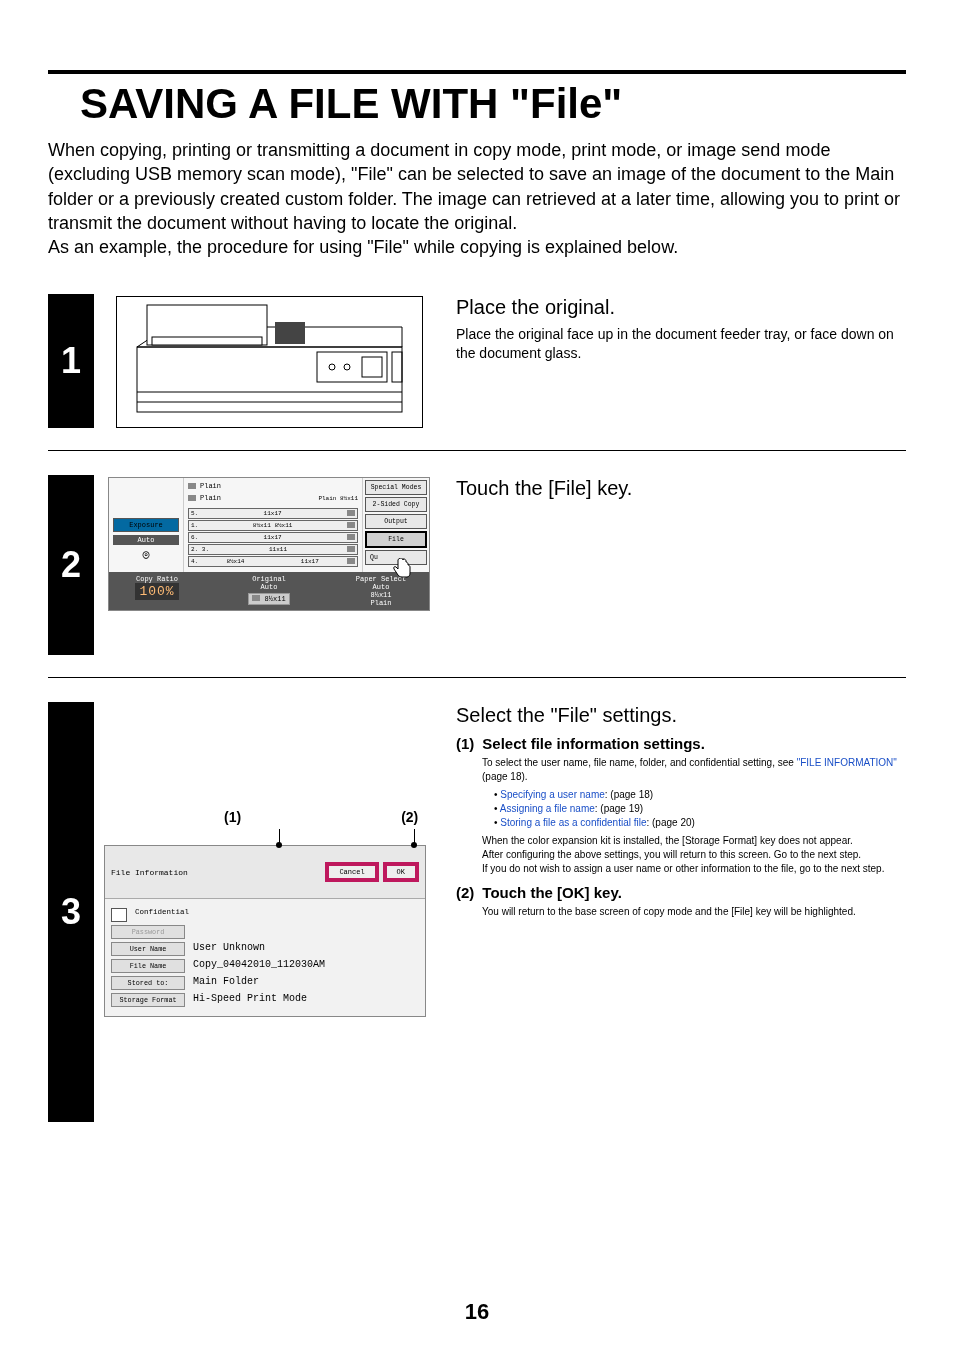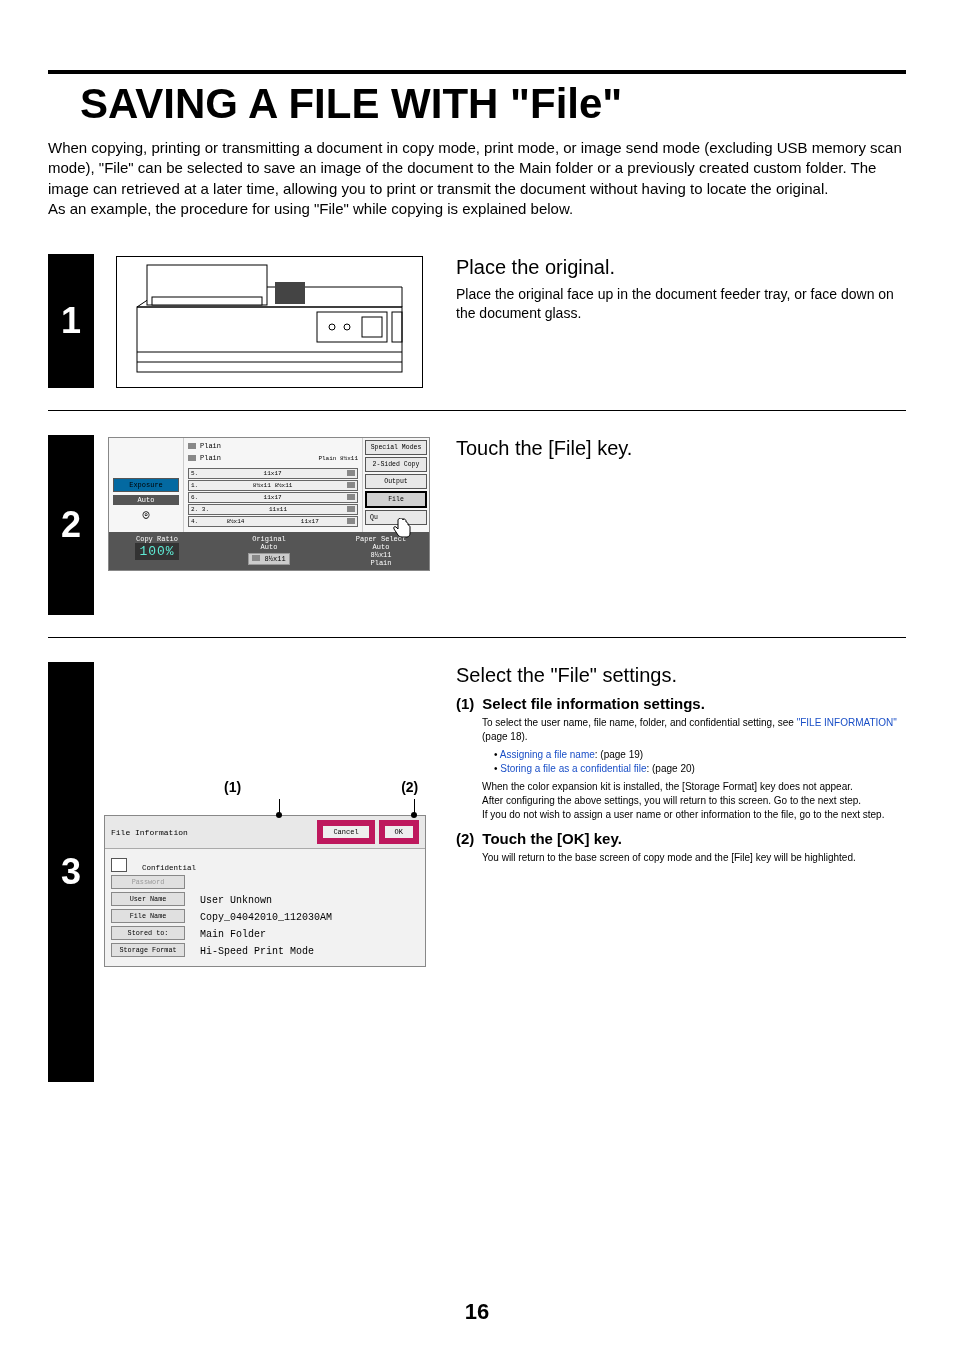--- a/index.html
+++ b/index.html
@@ -20,21 +20,21 @@
     border-top: 4px solid #000;
     margin-bottom: 6px;
   }
   .title {
     font-size: 42px;
     font-weight: bold;
     margin: 0 0 10px 0;
     padding-left: 32px;
   }
   .intro {
-    font-size: 15px;
+    font-size: 18px;
     line-height: 1.35;
     margin: 0 0 35px 0;
   }
   .steps {
     display: flex;
     flex-direction: column;
     gap: 24px;
   }
   .step {
     display: flex;
@@ -123,21 +123,21 @@
   .cp-mid { flex: 1; padding: 4px; box-sizing: border-box; border-left: 1px solid #ccc; border-right: 1px solid #ccc; }
   .cp-right { width: 66px; padding: 2px; box-sizing: border-box; display: flex; flex-direction: column; gap: 2px; }
   .cp-btn { border: 1px solid #555; background: #e8e8e8; text-align: center; padding: 3px 2px; font-size: 6.5px; }
   .cp-btn.hl { background: #d0d0d0; border: 2px solid #000; }
   .cp-tab { border: 1px solid #555; background: #0369a1; padding: 2px 3px; margin-bottom: 3px; text-align: center; }
   .cp-label { color: #fff; text-align: center; font-size: 7px; }
   .cp-dark { background: #555; padding: 1px 3px; margin: 2px 0; }
   .cp-tray { border: 1px solid #666; background: #eee; padding: 1px 2px; margin: 1px 0; font-size: 6px; display: flex; justify-content: space-between; }
   .cp-bottom { display: flex; background: #555; padding: 3px; gap: 22px; color: #fff; }
   .cp-bottom .col { flex: 1; text-align: center; font-size: 7px; }
-  .cp-big { background: #333; color: #5eead4; font-size: 13px; padding: 1px 4px; display: inline-block; letter-spacing: 1px; }
+  .cp-big { background: #333; color: #fdba74; font-size: 13px; padding: 1px 4px; display: inline-block; letter-spacing: 1px; }
   .handcursor {
     position: absolute;
     right: 16px;
     bottom: 28px;
     width: 24px;
     height: 24px;
   }
   .tray-icon { width: 8px; height: 6px; background: #888; display:inline-block;}
   
   .fi-callouts { display:flex; font-weight:bold; font-size:14px; margin-bottom:4px;}
@@ -150,25 +150,25 @@
   .fi-lines::before { left: 175px; }
   .fi-lines::after { left: 310px; }
   .fi-dot { position:absolute; top:13px; width:6px; height:6px; background:#000; border-radius:50%;}
   .fi-panel {
     width: 320px;
     border: 1px solid #888;
     background: #f2f2f2;
     font-family: "Courier New", monospace;
     font-size: 7.5px;
   }
-  .fi-title { display: flex; justify-content: space-between; align-items: center; padding: 4px 6px; border-bottom: 1px solid #aaa; background: #e8e8e8; font-size: 8px; text-align: right; }
+  .fi-title { display: flex; justify-content: space-between; align-items: center; padding: 16px 6px; border-bottom: 1px solid #aaa; background: #e8e8e8; font-size: 8px; text-align: right; }
   .fi-title .btns { display:flex; gap:4px;}
-  .fi-title .btns span { border:6px solid #be185d; background:#eee; padding:2px 10px; font-size:7px;}
+  .fi-title .btns span { border:4px solid #be185d; background:#eee; padding:2px 10px; font-size:7px;}
   .fi-body { padding: 6px; }
-  .fi-row { display:flex; align-items:flex-end; gap:12px; margin:3px 0;}
+  .fi-row { display:flex; align-items:flex-start; gap:5px; margin:3px 0;}
   .fi-row .lbl { border:1px solid #888; background:#e0e0e0; width:66px; padding:2px 3px; text-align:center; font-size:6.8px;}
   .fi-row .val { flex:1; font-size:10px; padding-left:3px;}
   .fi-chk { width:14px; height:12px; border:1px solid #555; background:#fff; display:inline-block; margin-right:3px;}
   .pagenum {
     position: absolute;
     bottom: 26px;
     left: 0;
     right: 0;
     text-align: center;
     font-size: 22px;
@@ -358,20 +358,21 @@
         <div class="stepcontent">
           <div class="step-heading">Select the "File" settings.</div>
 
           <div class="sub-heading">
             <span class="subnum">(1)</span>
             <span>Select file information settings.</span>
           </div>
           <div class="sub-body">
             <span>To select the user name, file name, folder, and confidential setting, see </span><span class="link">"FILE INFORMATION"</span><span> (page 18).</span>
             <ul>
+              <li><span class="link">Specifying a user name</span><span>: (page 18)</span></li>
               <li><span class="link">Assigning a file name</span><span>: (page 19)</span></li>
               <li><span class="link">Storing a file as a confidential file</span><span>: (page 20)</span></li>
             </ul>
             <div style="white-space: pre-line;">When the color expansion kit is installed, the [Storage Format] key does not appear.
 After configuring the above settings, you will return to this screen. Go to the next step.
 If you do not wish to assign a user name or other information to the file, go to the next step.</div>
           </div>
 
           <div class="sub-heading">
             <span class="subnum">(2)</span>

